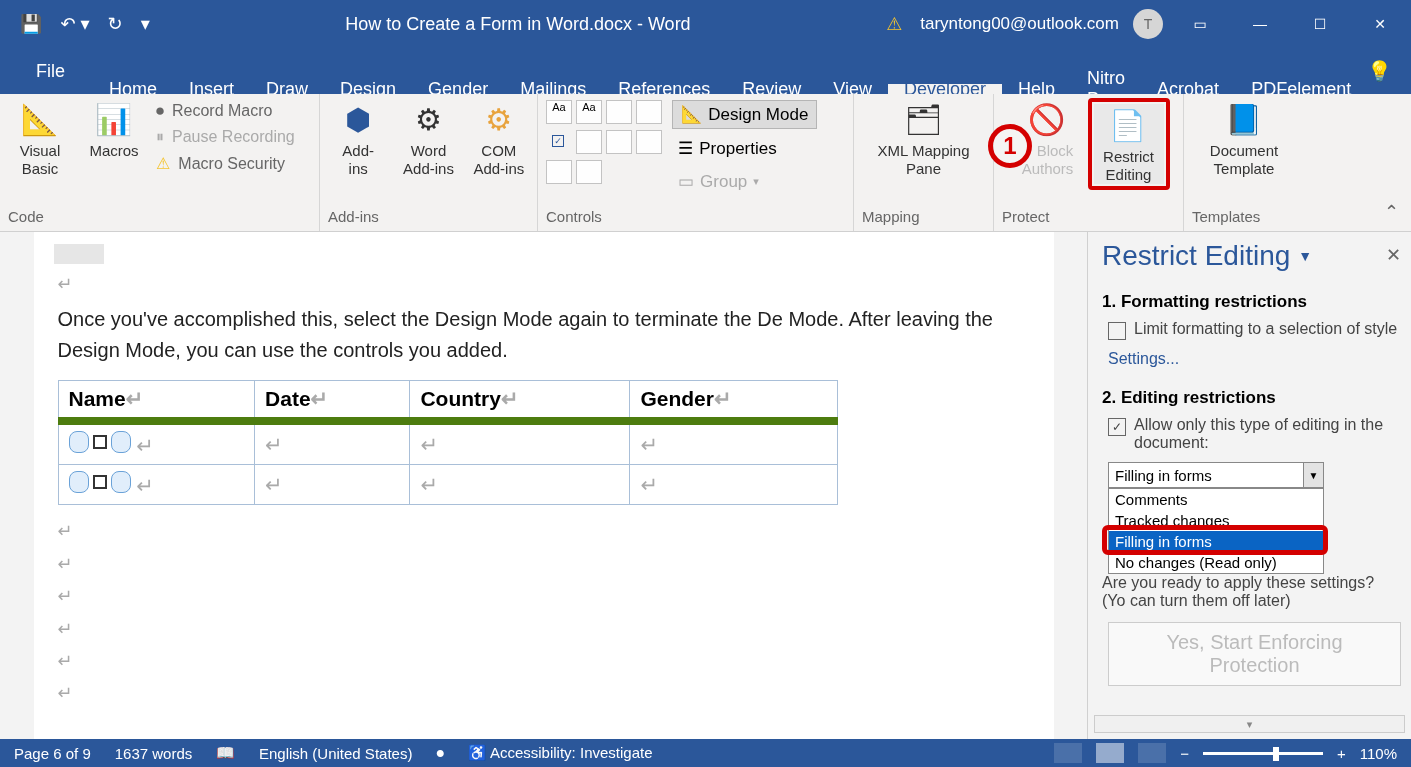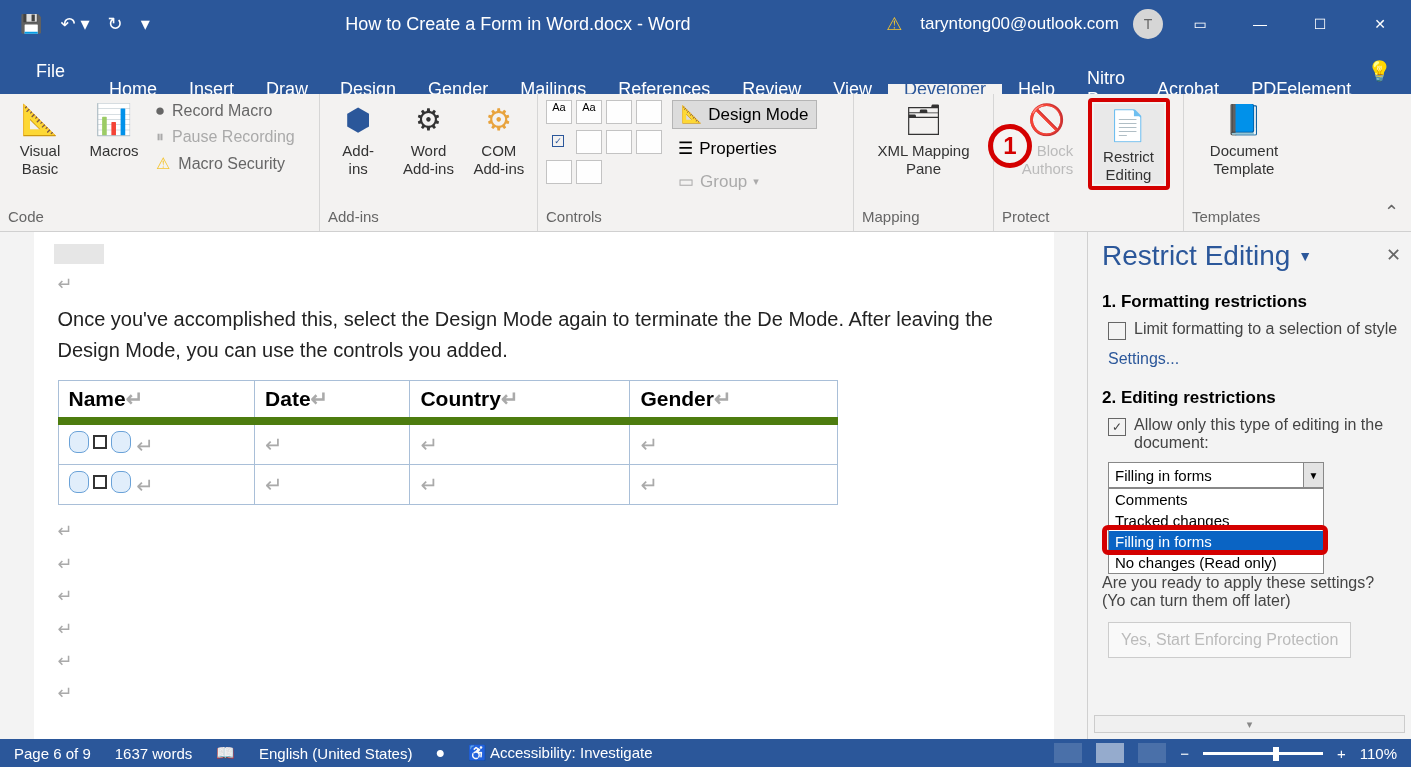--- a/index.html
+++ b/index.html
@@ -65,21 +65,21 @@
 .sect-head { font-size: 17px; font-weight: 700; margin-top: 20px; margin-bottom: 8px; }
 .chk-row { display: flex; align-items: flex-start; gap: 8px; font-size: 16px; color: #444; margin-left: 6px; }
 .chk-box { width: 18px; height: 18px; border: 1.5px solid #666; display: flex; align-items: center; justify-content: center; font-size: 12px; flex-shrink: 0; margin-top: 2px; }
 .link-txt { color: #2b579a; font-size: 16px; margin: 10px 0 0 6px; display: inline-block; }
 .select-box { width: 216px; height: 26px; border: 1px solid #888; background: #fff; display: flex; align-items: center; justify-content: space-between; padding: 0 0 0 6px; font-size: 15px; margin: 10px 0 0 6px; }
 .select-box .arrow { width: 20px; height: 24px; background: #e3e3e3; border-left: 1px solid #888; display: flex; align-items: center; justify-content: center; font-size: 10px; }
 .dropdown-list { width: 216px; border: 1px solid #888; background: #fff; margin-left: 6px; font-size: 15px; position: relative; }
 .dropdown-list .opt { padding: 2px 6px; }
 .dropdown-list .opt.sel { background: #0a64c4; color: #fff; }
 .apply-text { font-size: 16px; color: #444; }
-.enforce-btn { border: 1px solid #ccc; background: #f9f9f9; color: #bbb; padding: 8px 12px; font-size: 16px; margin: 12px 0 0 6px; }
+.enforce-btn { border: 1px solid #ccc; background: #f9f9f9; color: #bbb; padding: 8px 12px; font-size: 20px; margin: 12px 0 0 6px; }
 .hscroll { position: absolute; bottom: 6px; left: 6px; right: 6px; height: 18px; border: 1px solid #ccc; background: #f0f0f0; display: flex; align-items: center; justify-content: center; }
 
 
 .anno { position: absolute; width: 44px; height: 44px; border: 5px solid #d40000; border-radius: 50%; display: flex; align-items: center; justify-content: center; font-size: 24px; font-weight: 700; color: #d40000; background: rgba(255,255,255,0.2); z-index: 50; }
 .anno-box { position: absolute; border: 5px solid #d40000; border-radius: 6px; z-index: 49; }
 
 
 .status-bar { height: 28px; background: #2b579a; color: #fff; display: flex; align-items: center; font-size: 15px; padding: 0 14px; gap: 24px; }
 .status-bar .right { margin-left: auto; display: flex; align-items: center; gap: 14px; }
 .status-bar .right .view-btn { width: 28px; height: 20px; background: rgba(255,255,255,0.15); }

